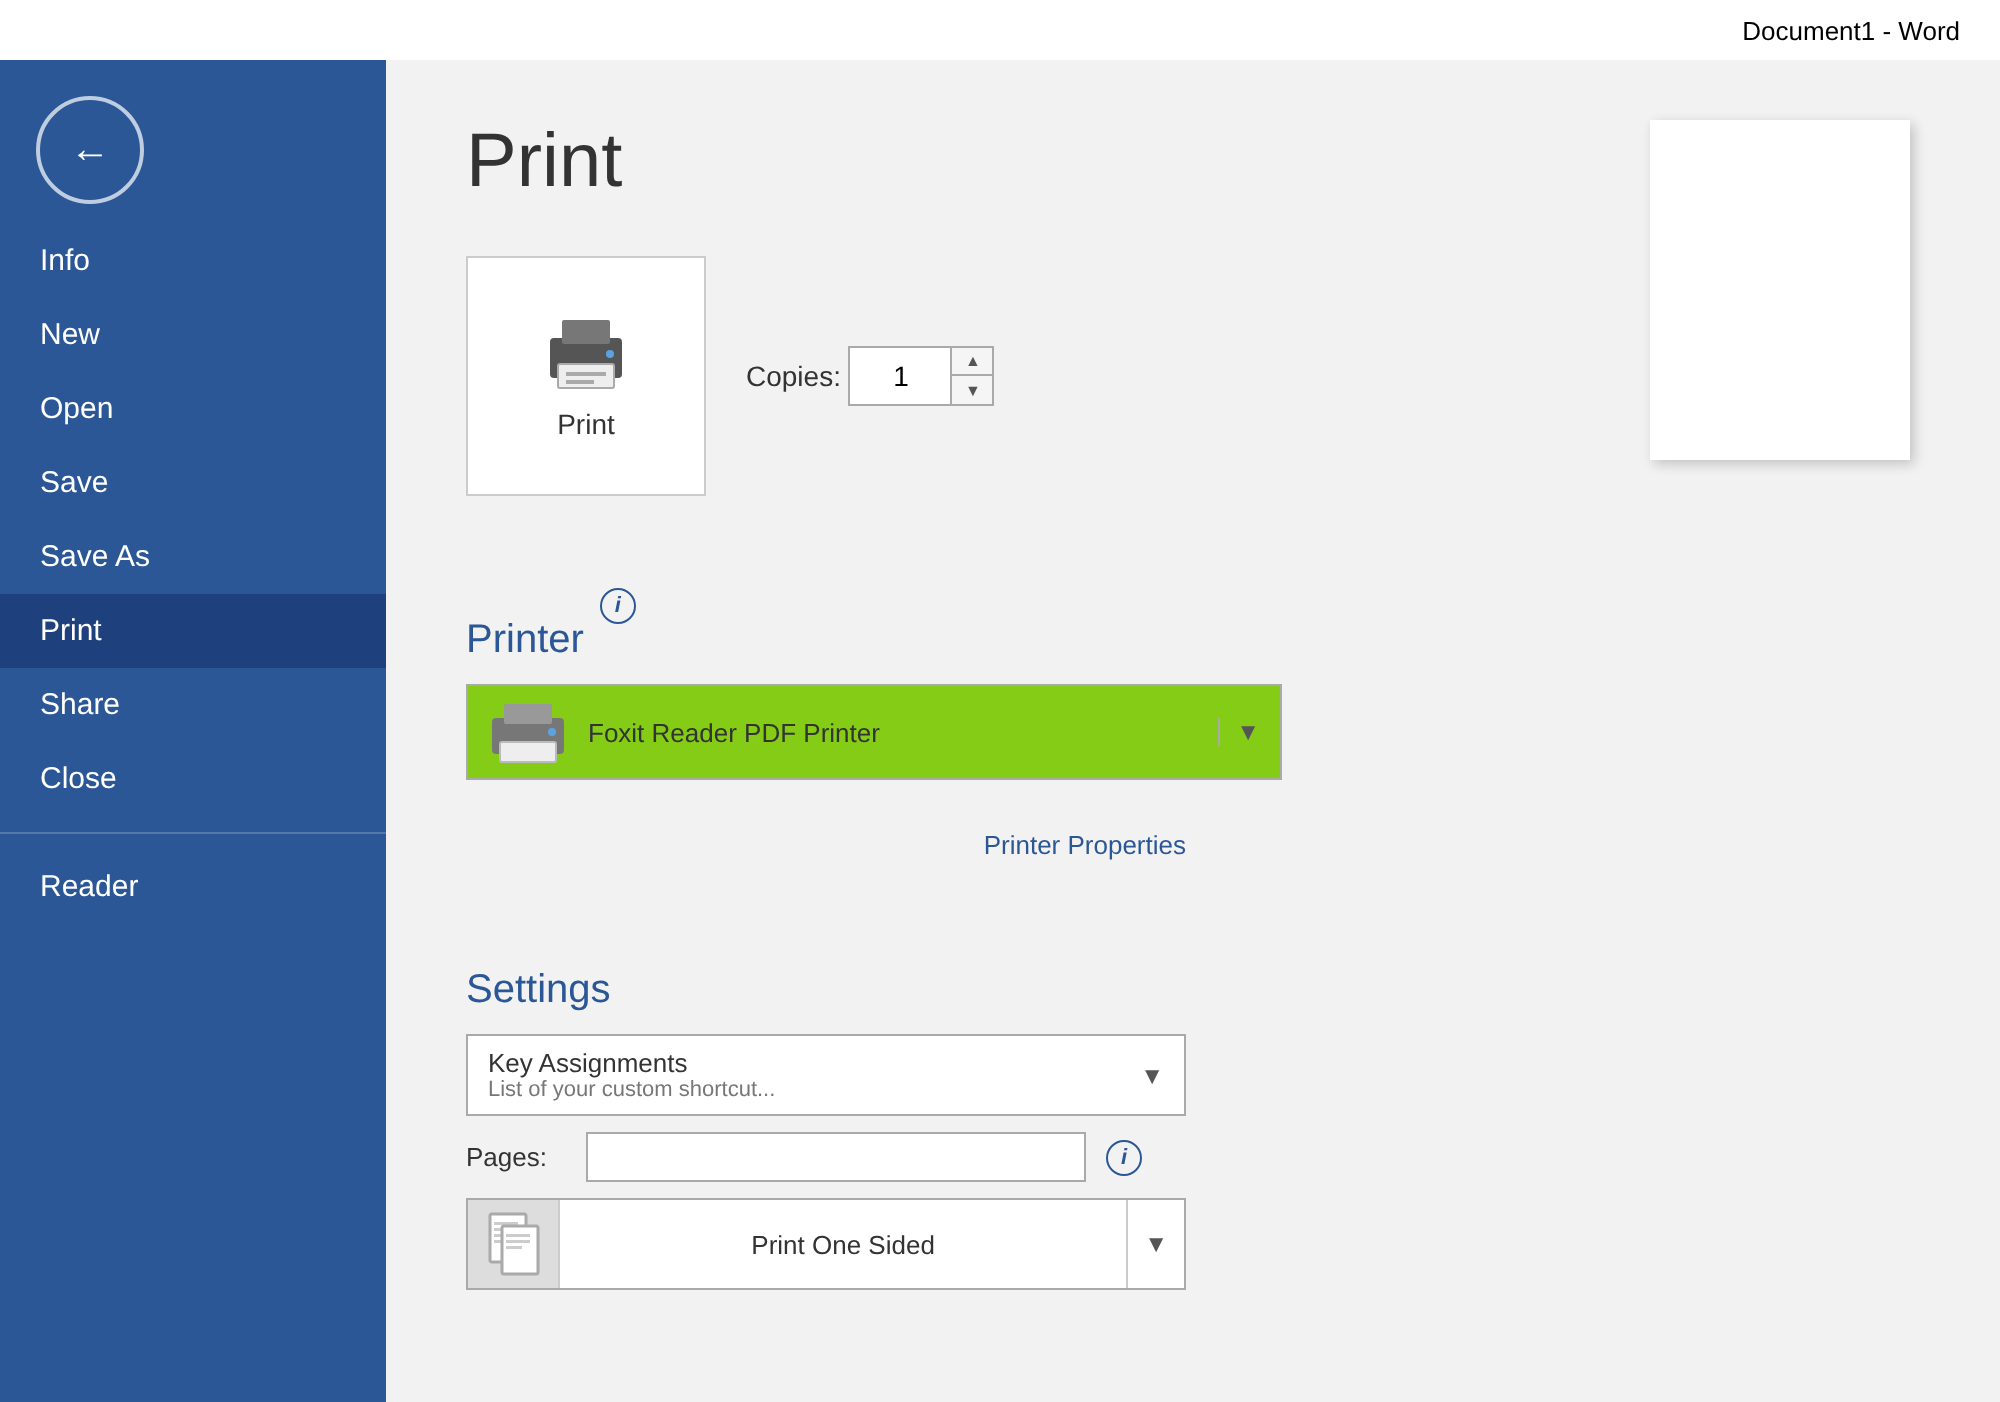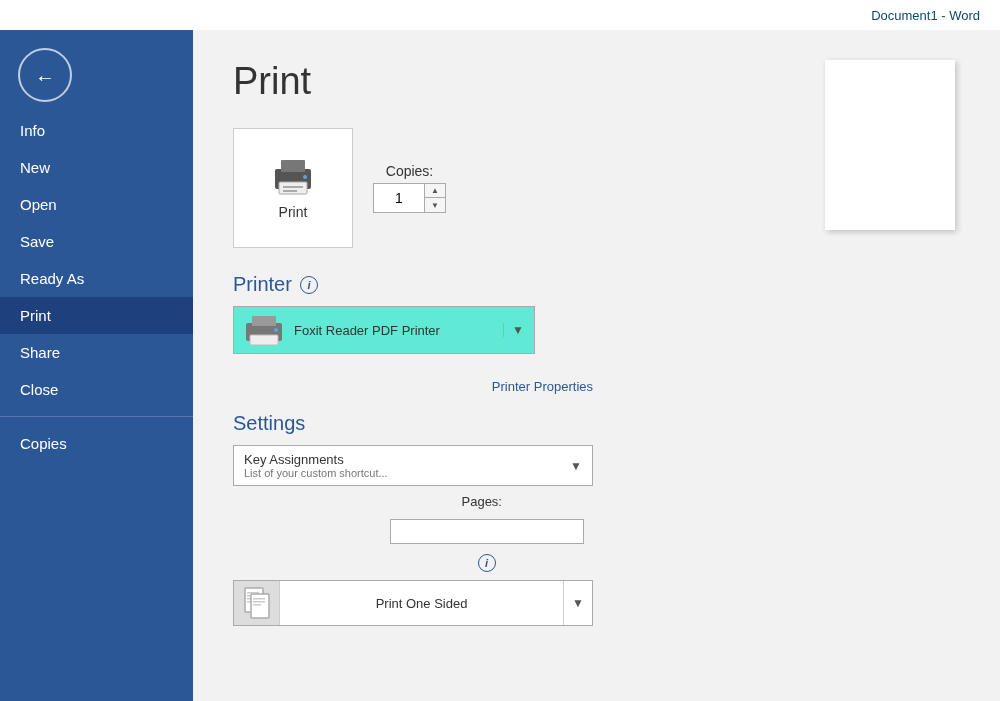--- a/index.html
+++ b/index.html
@@ -18,21 +18,21 @@
       height: 30px;
       background: #fff;
       display: flex;
       align-items: center;
       justify-content: flex-end;
       padding-right: 20px;
       border-bottom: none;
     }
     .title-bar-text {
       font-size: 13px;
-      color: #0c4a6e;
+      color: #000000;
     }
 
     
     .main-layout {
       display: flex;
       flex: 1;
       overflow: hidden;
     }
 
     
@@ -134,21 +134,20 @@
 
     .print-btn-label {
       font-size: 14px;
       color: #333;
     }
 
     .copies-section {
       display: flex;
       align-items: center;
       gap: 4px;
-      flex-direction: column;
     }
 
     .copies-label {
       font-size: 14px;
       color: #333;
     }
 
     .copies-spinner {
       display: flex;
       align-items: stretch;
@@ -194,42 +193,43 @@
       display: flex;
       align-items: center;
       gap: 8px;
       margin-bottom: 10px;
     }
 
     .section-title {
       font-size: 20px;
       font-weight: 400;
       color: #2b5797;
+      margin-top: 36px;
     }
 
     .info-icon {
       width: 18px;
       height: 18px;
       border-radius: 50%;
       border: 1.5px solid #2b5797;
       display: flex;
       align-items: center;
       justify-content: center;
       font-size: 11px;
       color: #2b5797;
       cursor: pointer;
       font-style: italic;
       font-weight: bold;
     }
 
     
     .printer-dropdown {
-      width: 302px;
+      width: 408px;
       border: 1px solid #aaa;
-      background: #5eead4;
+      background: #84cc16;
       display: flex;
       align-items: center;
       padding: 6px 10px;
       cursor: pointer;
       gap: 10px;
       margin-bottom: 6px;
     }
 
     .printer-icon {
       width: 40px;
@@ -306,21 +306,20 @@
     .settings-arrow {
       font-size: 12px;
       color: #555;
     }
 
     .pages-row {
       display: flex;
       align-items: center;
       gap: 10px;
       margin-bottom: 8px;
-      flex-direction: column;
     }
 
     .pages-label {
       font-size: 13px;
       color: #333;
       width: 50px;
     }
 
     .pages-input {
       flex: 1;
@@ -408,36 +407,36 @@
       <div class="sidebar-item">
         <span>New</span>
       </div>
       <div class="sidebar-item">
         <span>Open</span>
       </div>
       <div class="sidebar-item">
         <span>Save</span>
       </div>
       <div class="sidebar-item">
-        <span>Ready As</span>
+        <span>Save As</span>
       </div>
       <div class="sidebar-item active">
         <span>Print</span>
       </div>
       <div class="sidebar-item">
         <span>Share</span>
       </div>
       <div class="sidebar-item">
         <span>Close</span>
       </div>
 
       <div class="sidebar-divider"></div>
 
       <div class="sidebar-item">
-        <span>Copies</span>
+        <span>Reader</span>
       </div>
     </nav>
   </div>
 
   <div class="content-area">
     <div style="display:flex; flex:1; overflow:hidden;">
 
       <div class="print-content">
 
         <h1 class="print-title">Print</h1>

